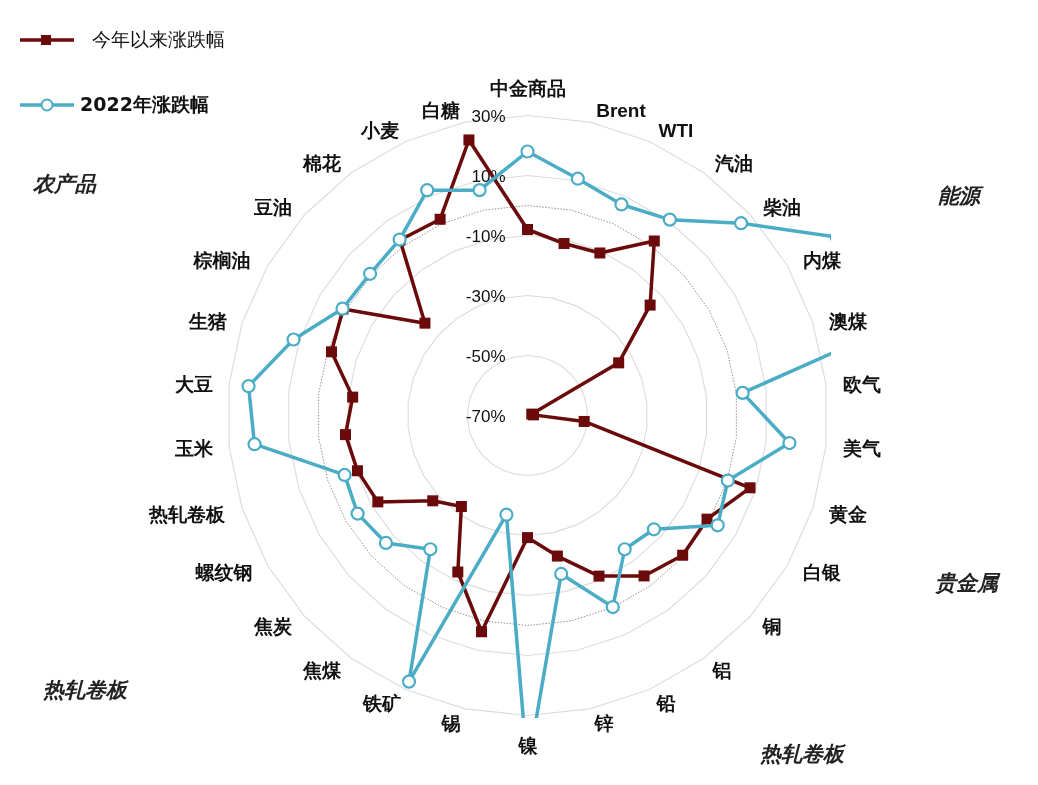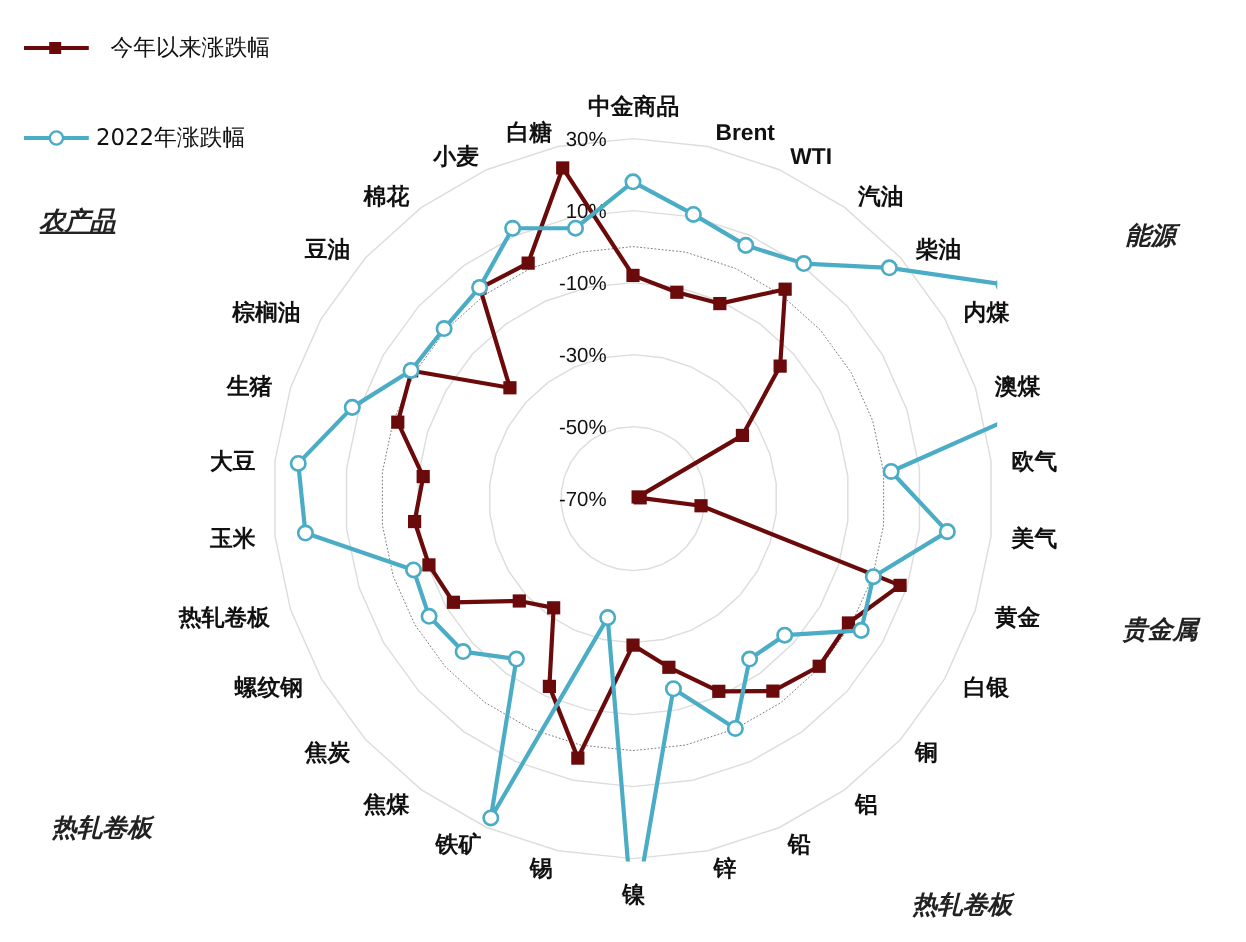--- a/index.html
+++ b/index.html
@@ -141,25 +141,25 @@
     </g>
 </svg>
 
 <div class="legend" style="top:25px;gap:12px;">
   <svg width="58" height="20">
     <line x1="2" y1="10" x2="56" y2="10" stroke="#6B0A0A" stroke-width="3.5"></line>
     <rect x="23" y="5" width="10" height="10" fill="#6B0A0A"></rect>
   </svg>
   <span class="legend-label">今年以来涨跌幅</span>
 </div>
-<div class="legend" style="top:100px;">
+<div class="legend" style="top:90px;font-weight:bold;">
   <svg width="58" height="20">
     <line x1="2" y1="10" x2="56" y2="10" stroke="#4BACC6" stroke-width="3.5"></line>
     <circle cx="29" cy="10" r="5.5" fill="#fff" stroke="#4BACC6" stroke-width="2"></circle>
   </svg>
   <span class="legend-label">2022年涨跌幅</span>
 </div>
 
-<div class="group-label" style="left:33px; top:170px;text-decoration:underline;">农产品</div>
+<div class="group-label" style="left:33px; top:170px;">农产品</div>
 <div class="group-label" style="left:938px; top:182px;">能源</div>
-<div class="group-label" style="left:935px; top:511px;">贵金属</div>
+<div class="group-label" style="left:935px; top:569px;">贵金属</div>
 <div class="group-label" style="left:43px; top:676px;">热轧卷板</div>
 <div class="group-label" style="left:760px; top:740px;">热轧卷板</div>
 
 </body></html>

